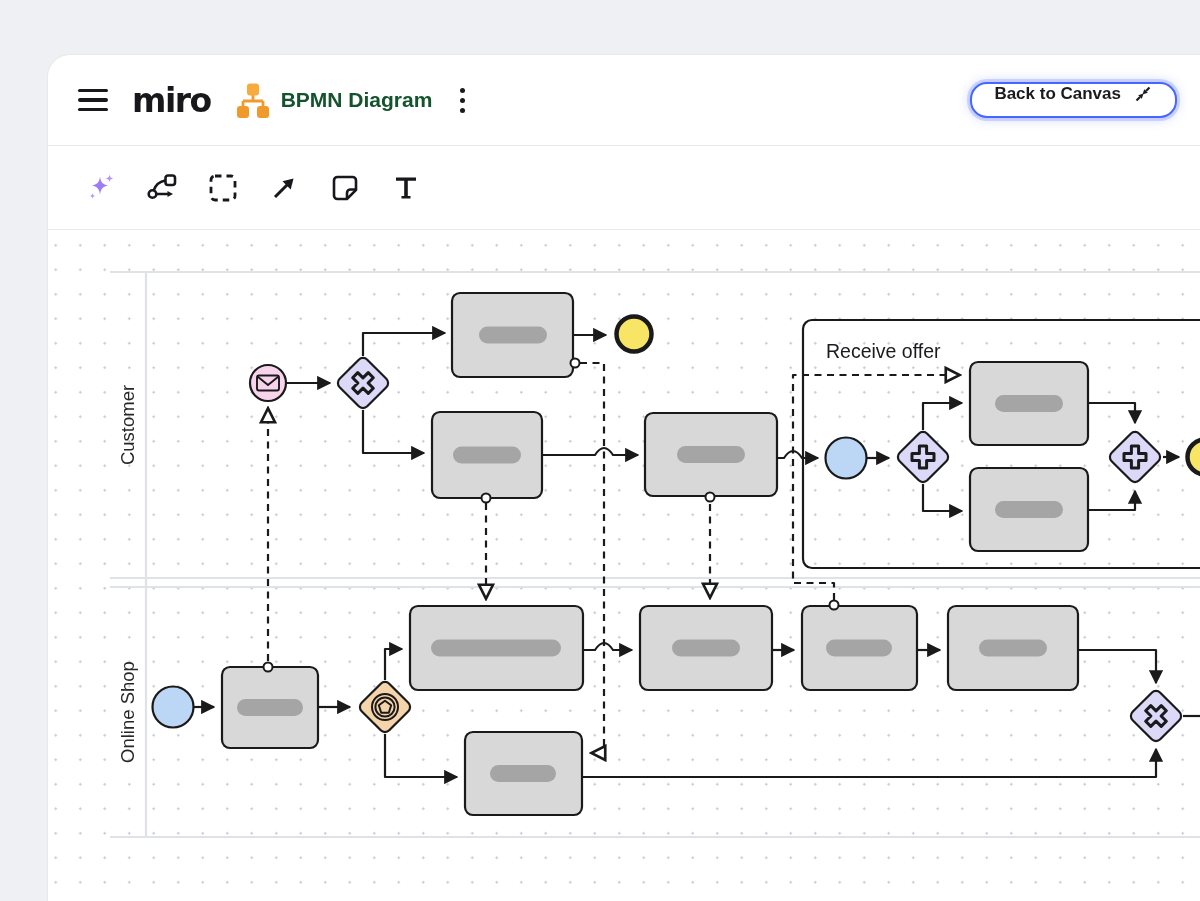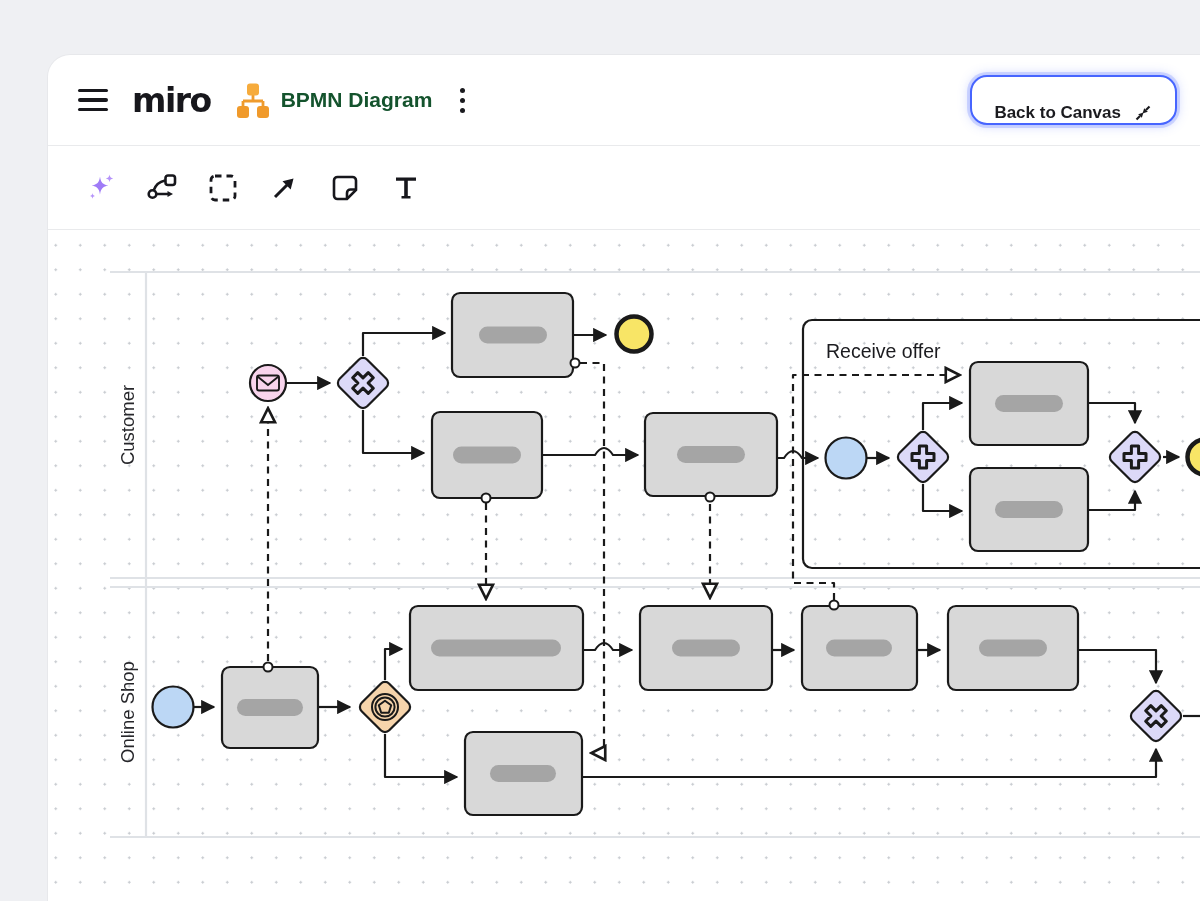--- a/index.html
+++ b/index.html
@@ -14,23 +14,23 @@
          display:flex; align-items:center; padding:0 21px 0 30px; }
   .burger { width:30px; display:flex; flex-direction:column; gap:6px; cursor:pointer; }
   .burger span { display:block; height:3.5px; background:#17171c; border-radius:2px; }
   .logo { font-family:"DejaVu Sans", sans-serif; font-size:33px; font-weight:700;
           color:#17171c; letter-spacing:-1.5px; margin-left:24px; }
   .org-ic { margin-left:22px; display:flex; }
   .title { margin-left:8px; font-size:21px; color:#14532d;font-weight:bold; }
   .kebab { margin-left:22px; display:flex; flex-direction:column; gap:5px; padding:6px; cursor:pointer; }
   .kebab i { width:5px; height:5px; border-radius:50%; background:#1b1b1f; }
   .spacer { flex:1; }
-  .back-btn { height:50px; padding:0 22px; border-radius:17px; border:2px solid #4765ff;
+  .back-btn { height:36px; padding:0 22px; border-radius:17px; border:2px solid #4765ff;
               background:#fff; font-family:"Liberation Sans",sans-serif; font-size:17px; font-weight:700; color:#1b1b1f;
-              display:flex; align-items:flex-end; gap:12px; cursor:pointer; margin-right:2px;
+              display:flex; align-items:flex-start; gap:12px; cursor:pointer; margin-right:2px;
               box-shadow:0 0 0 3px rgba(71,101,255,0.20), 0 0 12px rgba(71,101,255,0.35); }
 
   .tbar { height:84px; flex:0 0 84px; border-bottom:1px solid #e9eaec;
           display:flex; align-items:center; gap:27px; padding-left:36px; }
   .tool { width:34px; height:34px; display:flex; align-items:center; justify-content:center;
           border-radius:6px; cursor:pointer; }
 
   .canvas { flex:1; position:relative;
             background-image:radial-gradient(circle, #c6cacf 1.15px, rgba(0,0,0,0) 1.35px);
             background-size:24.5px 24.5px; background-position:20px 3px; }

